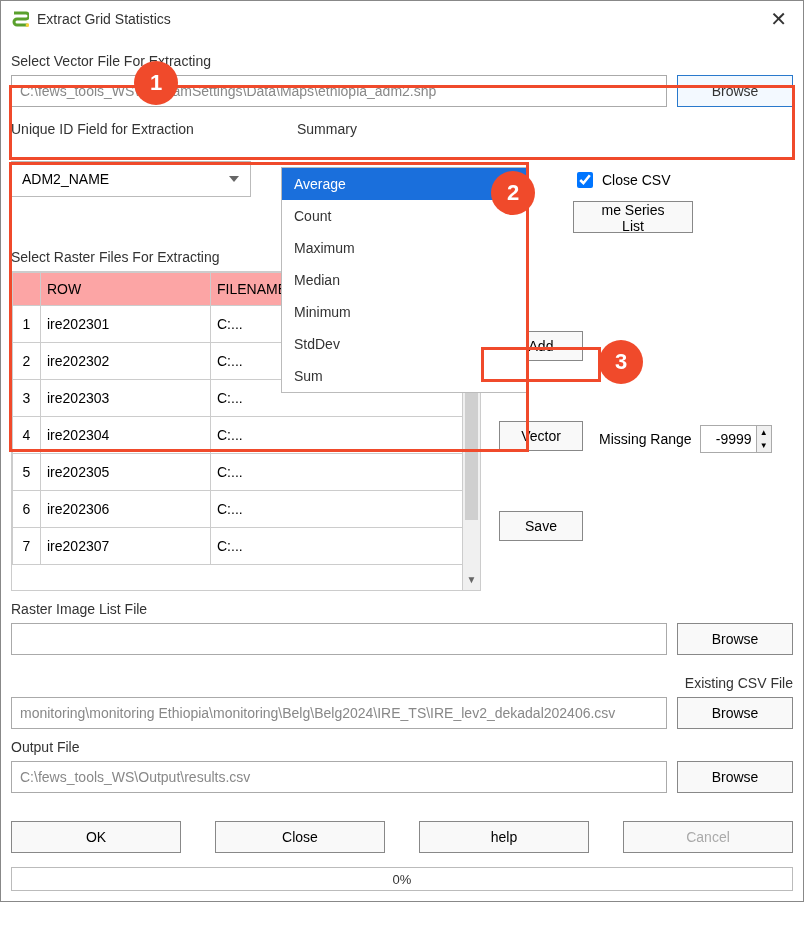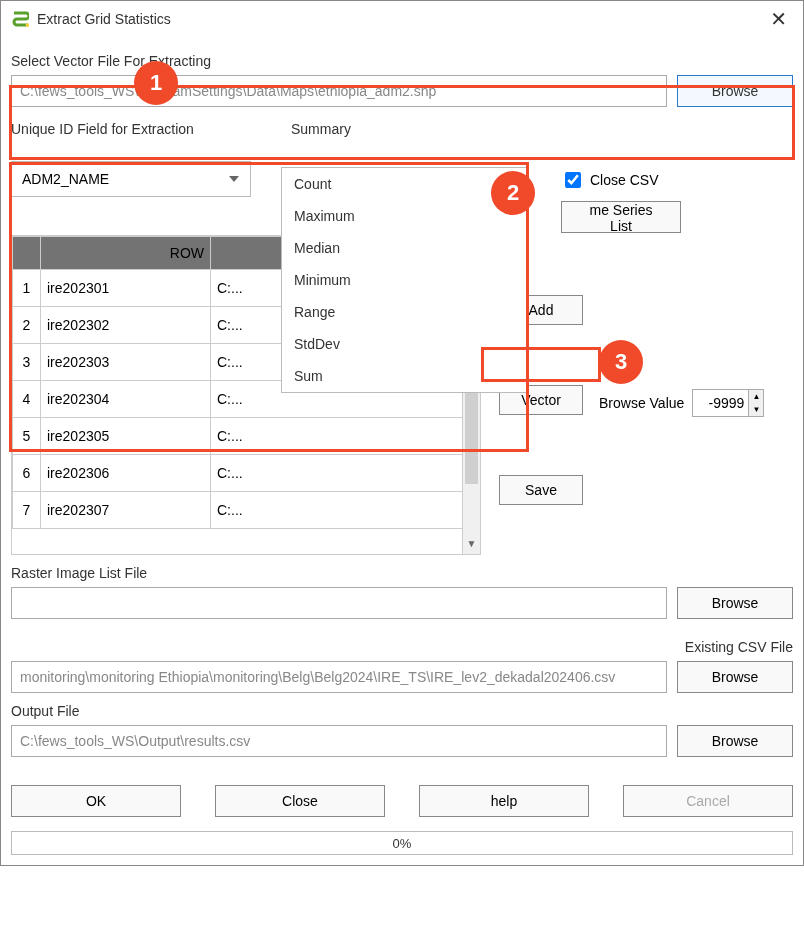--- a/index.html
+++ b/index.html
@@ -14,21 +14,21 @@
   .text-input { width: 100%; height: 32px; border: 1px solid #aaa; background: #fff; font-size: 14px; padding: 4px 8px; color: #888; }
   .btn { height: 32px; padding: 0 16px; border: 1px solid #888; background: #f9f9f9; font-size: 14px; cursor: pointer; }
   .btn-browse { width: 116px; border: 1px solid #2979cc; color: #333; background: #f3f9ff; }
   .btn-plain { width: 116px; }
   .btn-small { width: 84px; height: 30px; }
   .dropdown { height: 36px; border: 1px solid #bbb; background: #fff; display: flex; align-items: center; padding: 0 10px; font-size: 14px; position: relative; }
   .dropdown .caret { margin-left: auto; }
   .unique-id-dd { width: 240px; }
   .tbl-wrap { width: 470px; height: 320px; border: 1px solid #ccc; overflow: hidden; position: relative; }
   .tbl { width: 100%; border-collapse: collapse; font-size: 14px; }
-  .tbl th { background: #737373; border: 1px solid #ccc; padding: 8px 6px; font-weight: normal; text-align: right; }
+  .tbl th { background: #fca5a5; border: 1px solid #ccc; padding: 8px 6px; font-weight: normal; text-align: left; }
   .tbl td { border: 1px solid #ccc; padding: 10px 6px; }
   .tbl td.idx { width: 28px; text-align: center; background: #fff; }
   .scrollbar-v { position: absolute; right: 0; top: 30px; bottom: 0; width: 18px; background: #f0f0f0; border-left: 1px solid #ccc; }
   .scroll-arrow { width: 100%; height: 16px; background: #f0f0f0; text-align: center; font-size: 10px; color: #666; position: absolute; }
   .scroll-thumb { position: absolute; left: 2px; right: 2px; top: 18px; height: 200px; background: #cfcfcf; }
   .summary-panel { position: absolute; left: 280px; top: 130px; width: 248px; z-index: 10; }
   .summary-list { border: 1px solid #bbb; background: #fff; }
   .summary-item { padding: 8px 12px; font-size: 14px; color: #333; cursor: pointer; }
   .summary-item.selected { background: #1a6fdc; color: #fff; }
   .chk-line { display: flex; align-items: center; gap: 6px; font-size: 14px; }
@@ -75,21 +75,21 @@
     <div class="circle-num c1">1</div>
     <div class="circle-num c2">2</div>
     <div class="circle-num c3">3</div>
 
     <div class="section-label">Select Vector File For Extracting</div>
     <div class="file-row">
       <input class="text-input" readonly="" value="C:\fews_tools_WS\ProgramSettings\Data\Maps\ethiopia_adm2.shp" style="">
       <button class="btn btn-browse">Browse</button>
     </div>
 
-    <div style="display:flex; margin-top:8px;">
+    <div style="display:flex; margin-top:8px;gap:6px;">
       <div style="width:270px;">
         <div class="section-label">Unique ID Field for Extraction</div>
         <div style="height:18px;"></div>
         <div class="dropdown unique-id-dd">
           <span>ADM2_NAME</span>
           <svg class="caret" width="12" height="12" viewBox="0 0 12 12">
               <path d="M1 3 L6 9 L11 3" fill="#666"></path>
             </svg>
         </div>
       </div>
@@ -100,30 +100,31 @@
         <label class="chk-line">
           <input type="checkbox" checked="" style="">
           <span>Close CSV</span>
         </label>
         <button class="btn" style="width:120px; margin-top:10px;">me Series List</button>
       </div>
     </div>
 
     <div class="summary-panel">
       <div class="summary-list" id="summary-list">
+          <div class="summary-item selected">Average</div>
           <div class="summary-item">Count</div>
           <div class="summary-item">Maximum</div>
           <div class="summary-item">Median</div>
           <div class="summary-item">Minimum</div>
-          <div class="summary-item">Range</div>
           <div class="summary-item">StdDev</div>
           <div class="summary-item">Sum</div>
         </div>
     </div>
 
+    <div class="section-label" style="margin-top:14px;">Select Raster Files For Extracting</div>
     <div style="display:flex; gap:18px; align-items:flex-start;">
       <div class="tbl-wrap">
         <table class="tbl">
           <thead>
             <tr>
               <th style="width:28px;"></th>
               <th style="width:170px;">ROW</th>
               <th>FILENAME</th>
             </tr>
           </thead>
@@ -169,21 +170,21 @@
           <div class="scroll-thumb"></div>
           <div class="scroll-arrow" style="bottom:0;">▼</div>
         </div>
       </div>
 
       <div style="width:280px; padding-top:60px;">
         <button class="btn btn-small">Add</button>
         <div style="display:flex; align-items:center; gap:16px; margin-top:58px;">
           <button class="btn btn-small">Vector</button>
           <div class="missing-group">
-            <span>Browse Value</span>
+            <span>Missing Range</span>
             <div class="spinner">
               <input value="-9999" style="">
               <div class="spin-btns">
                 <div>▲</div>
                 <div>▼</div>
               </div>
             </div>
           </div>
         </div>
         <button class="btn btn-small" style="margin-top:58px;">Save</button>

